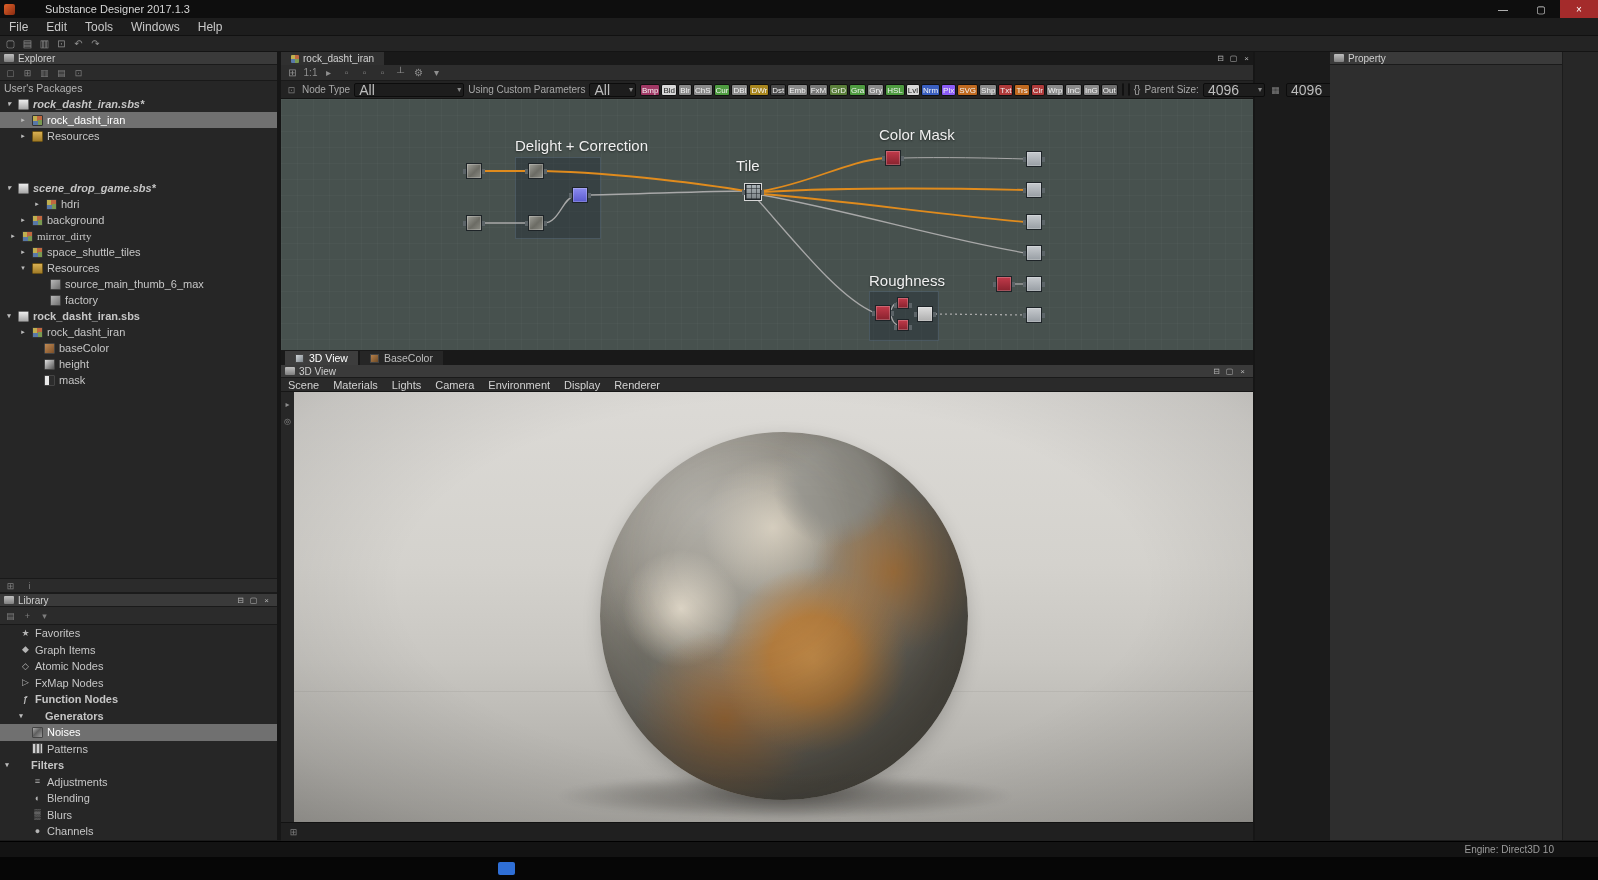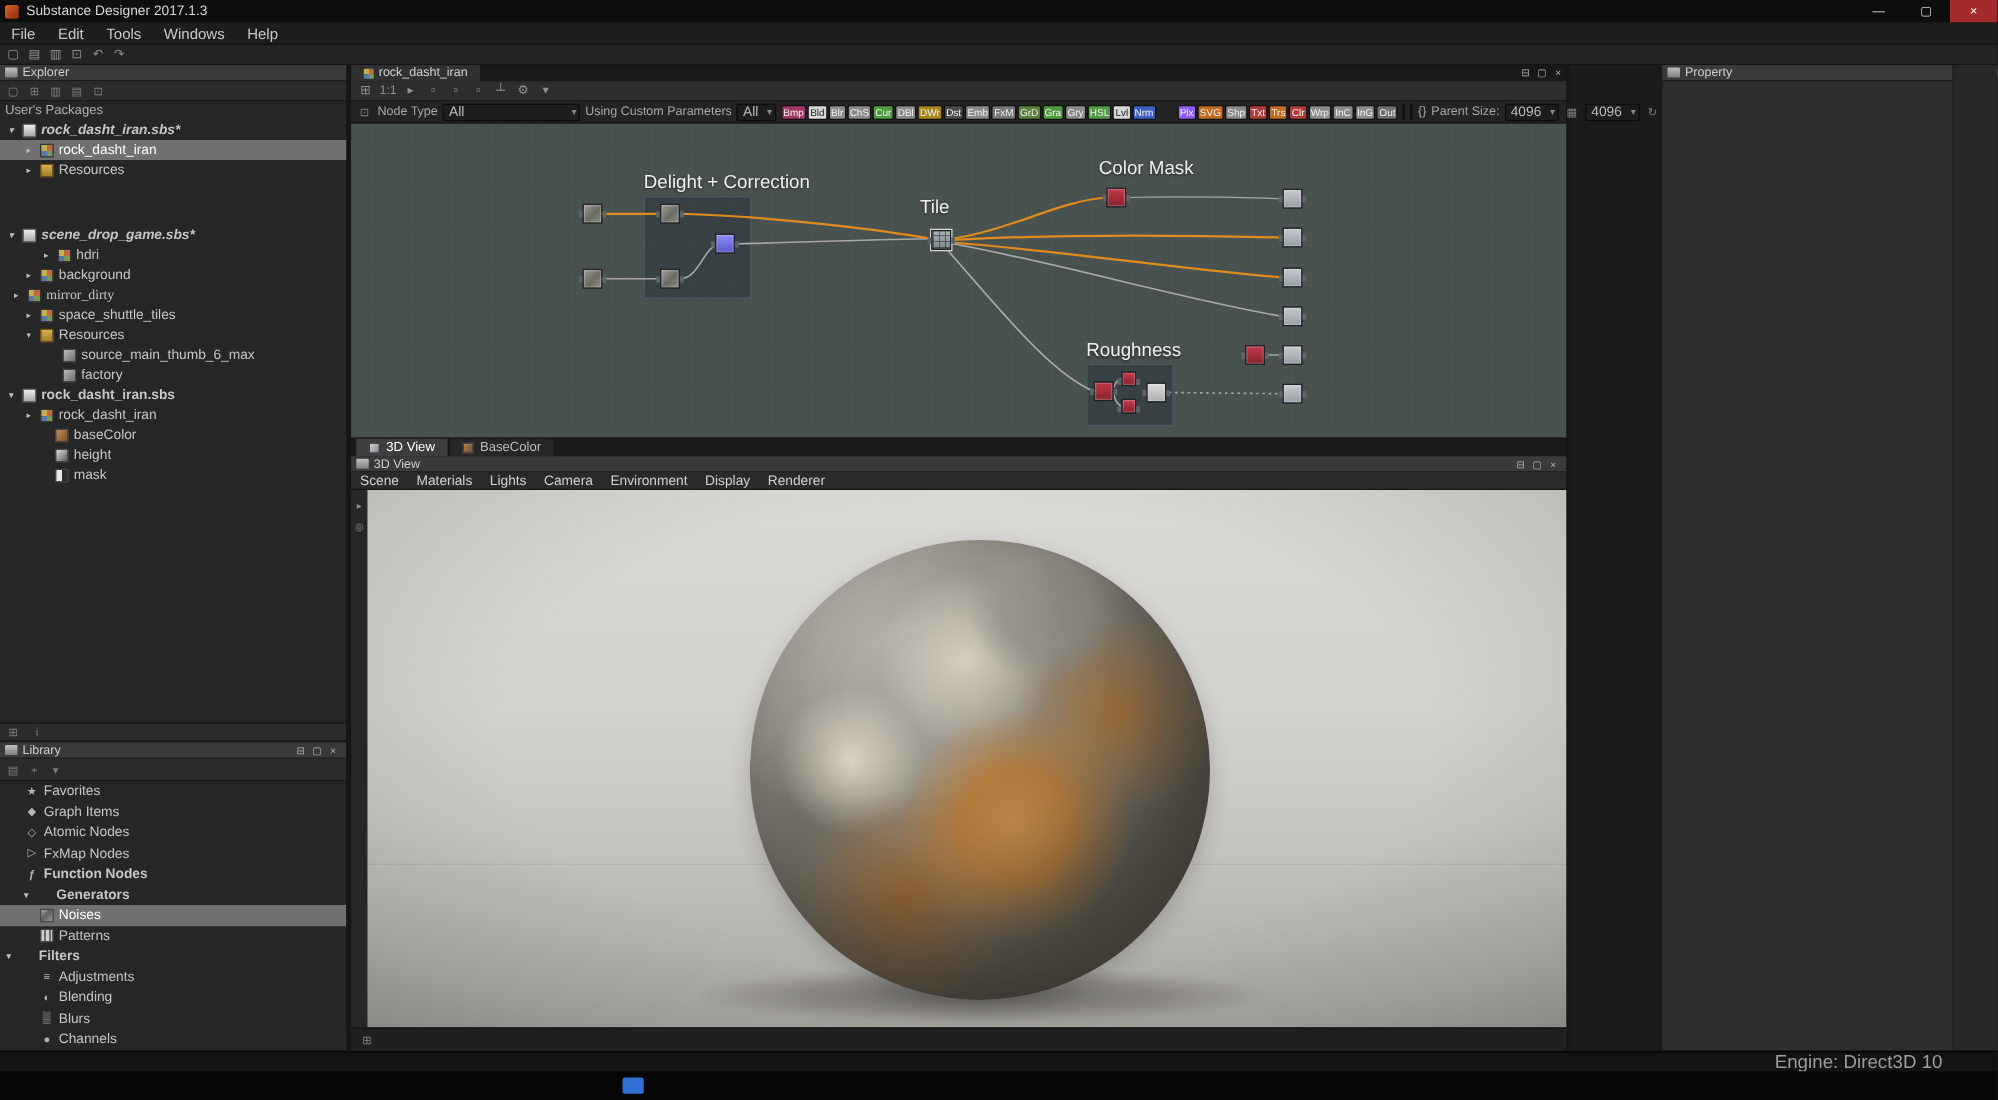--- a/index.html
+++ b/index.html
@@ -1,21 +1,21 @@
 <!DOCTYPE html>
 <html><head>
 <meta charset="utf-8">
 <style>
   *{margin:0;padding:0;box-sizing:border-box;}
   html,body{width:1598px;height:880px;overflow:hidden;}
   body{background:#1b1b1b;font-family:"Liberation Sans",sans-serif;font-size:12px;color:#c8c8c8;position:relative;}
   .abs{position:absolute;}
 
   
-  #titlebar{left:0;top:0;width:1598px;height:18px;background:#0e0e0e;display:flex;align-items:center;}
+  #titlebar{left:0;top:0;width:1598px;height:18px;background:#0e0e0e;display:flex;align-items:center;gap:24px;}
   #applogo{width:11px;height:11px;margin:0 6px 0 4px;background:linear-gradient(135deg,#e0622a,#8a2b10);border-radius:2px;}
   #apptitle{font-size:11px;color:#d6d6d6;}
   #wincontrols{margin-left:auto;display:flex;height:18px;}
   .winbtn{width:38px;height:18px;display:flex;align-items:center;justify-content:center;font-size:10px;color:#ddd;}
   .winbtn.close{background:#a42b2b;color:#fff;}
   #menubar{left:0;top:18px;width:1598px;height:18px;background:#1d1d1d;display:flex;align-items:center;border-bottom:1px solid #111;}
   .menuitem{padding:0 9px;font-size:12px;color:#c9c9c9;height:18px;line-height:18px;}
   #maintoolbar{left:0;top:36px;width:1598px;height:16px;background:#242424;display:flex;align-items:center;gap:2px;padding-left:3px;border-bottom:1px solid #141414;}
   .tbico{min-width:15px;text-align:center;font-size:10px;color:#8f8f8f;line-height:15px;}
 
@@ -54,21 +54,21 @@
   #rightstrip{left:1562px;top:52px;width:36px;height:788px;background:#272727;border-left:1px solid #1c1c1c;}
   #vsplit1{left:277px;top:52px;width:4px;height:788px;background:#161616;}
   #vsplit2{left:1253px;top:52px;width:2px;height:788px;background:#161616;}
 
   
   #gtabbar{left:281px;top:52px;width:972px;height:13px;background:#191919;display:flex;align-items:flex-end;}
   .dtab{height:13px;display:flex;align-items:center;gap:4px;padding:0 10px;background:#303030;color:#d2d2d2;font-size:10px;}
   .dtab .tabico{width:8px;height:8px;background:conic-gradient(#c06840 0 25%,#7a9a50 0 50%,#5878a8 0 75%,#c0b050 0);border-radius:1px;}
   #gtoolbar{left:281px;top:65px;width:972px;height:16px;background:#2d2d2d;display:flex;align-items:center;gap:3px;padding-left:4px;border-bottom:1px solid #1a1a1a;}
   #gfilterbar{left:281px;top:81px;width:972px;height:18px;background:#232323;display:flex;align-items:center;gap:4px;padding:0 4px;border-bottom:1px solid #141414;font-size:10px;color:#a8a8a8;white-space:nowrap;}
-  .dd{background:#1d1d1d;border:1px solid #0c0c0c;color:#bdbdbd;font-size:11px;height:14px;line-height:12px;padding:0 13px 0 4px;position:relative;border-radius:2px;}
+  .dd{background:#1d1d1d;border:1px solid #0c0c0c;color:#bdbdbd;font-size:14px;height:14px;line-height:12px;padding:0 25px 0 4px;position:relative;border-radius:2px;}
   .dd:after{content:"▾";position:absolute;right:2px;top:0;font-size:8px;color:#8a8a8a;}
   .dd.wide{min-width:110px;}
   #chips{display:flex;gap:1px;}
   .chip{font-size:8px;padding:0 1px;height:12px;line-height:12px;color:#f2f2f2;border:1px solid #101010;border-radius:2px;min-width:14px;text-align:center;}
   .chip.lightbg{color:#222;}
   .iconbtn{width:15px;height:13px;background:linear-gradient(#d8d8d8,#9f9f9f);border:1px solid #111;border-radius:2px;}
 
   #gcanvas{left:281px;top:99px;width:972px;height:251px;background-color:#47514e;
     background-image:linear-gradient(rgba(255,255,255,.025) 1px,transparent 1px),linear-gradient(90deg,rgba(255,255,255,.025) 1px,transparent 1px);
     background-size:16px 16px;overflow:hidden;}
@@ -111,21 +111,21 @@
       radial-gradient(circle at 47% 26%, #cdc4b2 0%, rgba(205,196,178,0) 21%),
       radial-gradient(circle at 72% 74%, #6a685f 0%, rgba(106,104,95,0) 28%),
       radial-gradient(circle at 12% 62%, #75736a 0%, rgba(117,115,106,0) 20%),
       radial-gradient(circle at 40% 35%, #979388 0%, #827e74 48%, #5c594f 78%, #3e3c35 100%);
     box-shadow:inset -40px -60px 90px rgba(30,28,24,.55), inset 18px 22px 60px rgba(255,255,255,.12), 0 6px 18px rgba(0,0,0,.18);}
   #vignette{position:absolute;left:0;top:0;width:959px;height:430px;background:radial-gradient(ellipse at 50% 45%,rgba(0,0,0,0) 55%,rgba(0,0,0,.10) 85%,rgba(0,0,0,.18) 100%);pointer-events:none;}
   #centerfoot{left:281px;top:822px;width:972px;height:19px;background:#202020;display:flex;align-items:center;padding-left:6px;border-top:1px solid #121212;}
 
   
   #statusbar{left:0;top:841px;width:1598px;height:16px;background:#131313;border-top:1px solid #000;display:flex;align-items:center;}
-  #enginetext{margin-left:auto;margin-right:44px;font-size:15px;color:#9d9d9d;}
+  #enginetext{margin-left:auto;margin-right:44px;font-size:10px;color:#9d9d9d;}
   #taskbar{left:0;top:857px;width:1598px;height:23px;background:#060606;}
   #taskitem{position:absolute;left:498px;top:5px;width:17px;height:13px;background:#2f6fd6;border-radius:2px;}
 </style>
 </head>
 <body>
 
 <div class="abs" id="titlebar">
   <div id="applogo"></div>
   <div id="apptitle">Substance Designer 2017.1.3</div>
   <div id="wincontrols">
@@ -427,21 +427,21 @@
       <span class="chip" style="background: rgb(168, 134, 30);">DWr</span>
       <span class="chip" style="background: rgb(74, 74, 74);">Dst</span>
       <span class="chip" style="background: rgb(138, 138, 138);">Emb</span>
       <span class="chip" style="background: rgb(119, 119, 119);">FxM</span>
       <span class="chip" style="background: rgb(90, 127, 58);">GrD</span>
       <span class="chip" style="background: rgb(78, 155, 64);">Gra</span>
       <span class="chip" style="background: rgb(138, 138, 138);">Gry</span>
       <span class="chip" style="background: rgb(78, 155, 64);">HSL</span>
       <span class="chip lightbg" style="background: rgb(216, 216, 216);">Lvl</span>
       <span class="chip" style="background: rgb(58, 95, 192);">Nrm</span>
-      <span class="chip" style="background: #8b5cf6; margin-left: 16px;">Plx</span>
+      <span class="chip" style="background: #8b5cf6;">Plx</span>
       <span class="chip" style="background: rgb(192, 106, 32);">SVG</span>
       <span class="chip" style="background: rgb(138, 138, 138);">Shp</span>
       <span class="chip" style="background: rgb(176, 58, 58);">Txt</span>
       <span class="chip" style="background: rgb(192, 106, 32);">Trs</span>
       <span class="chip" style="background: rgb(176, 58, 58);">Clr</span>
       <span class="chip" style="background: rgb(138, 138, 138);">Wrp</span>
       <span class="chip" style="background: rgb(138, 138, 138);">InC</span>
       <span class="chip" style="background: rgb(138, 138, 138);">InG</span>
       <span class="chip" style="background: rgb(110, 110, 110);">Out</span>
     </span>

